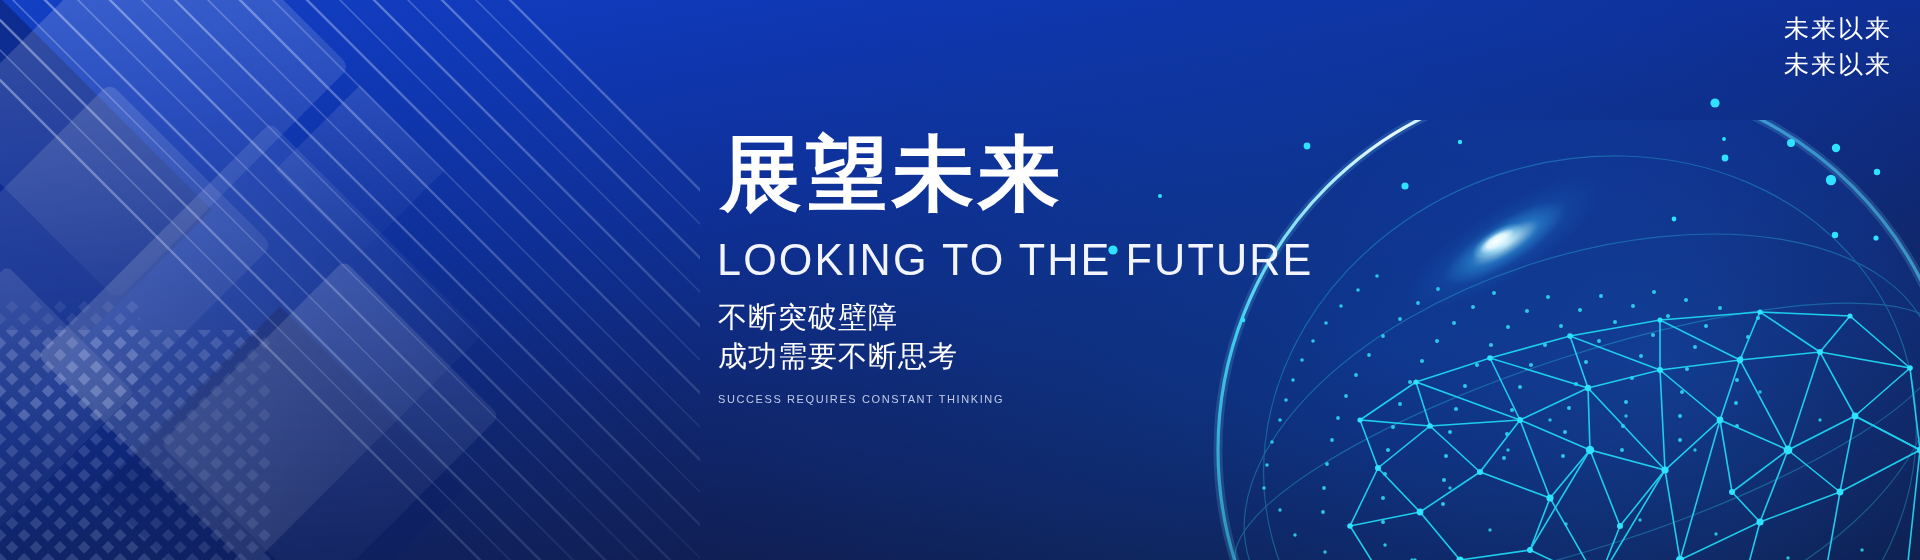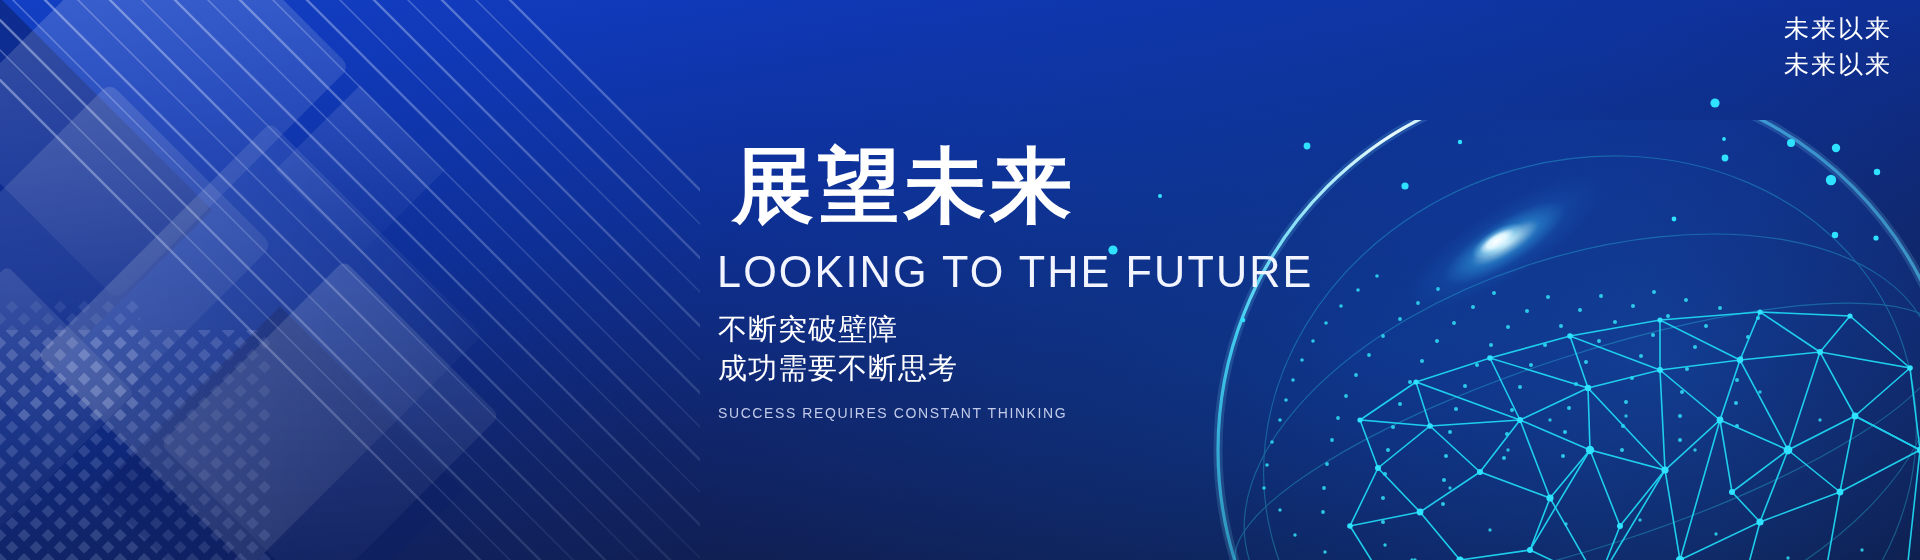--- a/index.html
+++ b/index.html
@@ -44,21 +44,21 @@
 
   
   .copy{position:absolute;left:715px;top:128px;width:760px;}
 
   .headline-cn{
     font-size:82px;
     font-weight:bold;
     color:#ffffff;
     letter-spacing:4px;
     line-height:1;
-    margin:17px;
+    margin:5px;
     white-space:nowrap;
   }
   .headline-en{
     font-size:45px;
     font-weight:300;
     color:#f2f5ff;
     letter-spacing:2.2px;
     line-height:1;
     margin:22px 0 0 2px;
     white-space:nowrap;
@@ -69,21 +69,21 @@
     font-size:29px;
     font-weight:500;
     color:#ffffff;
     letter-spacing:1px;
     line-height:1.35;
     margin:16px 0 0 3px;
   }
   .sub-cn div{white-space:nowrap;}
   .sub-en{
     margin:14px 0 8px 3px;
-    font-size:14px;
+    font-size:11px;
     font-weight:400;
     color:#c3ccea;
     letter-spacing:1.6px;
     line-height:1.65;
   }
   .sub-en div{white-space:nowrap;}
 
   
   .corner-tag{
     position:absolute;

